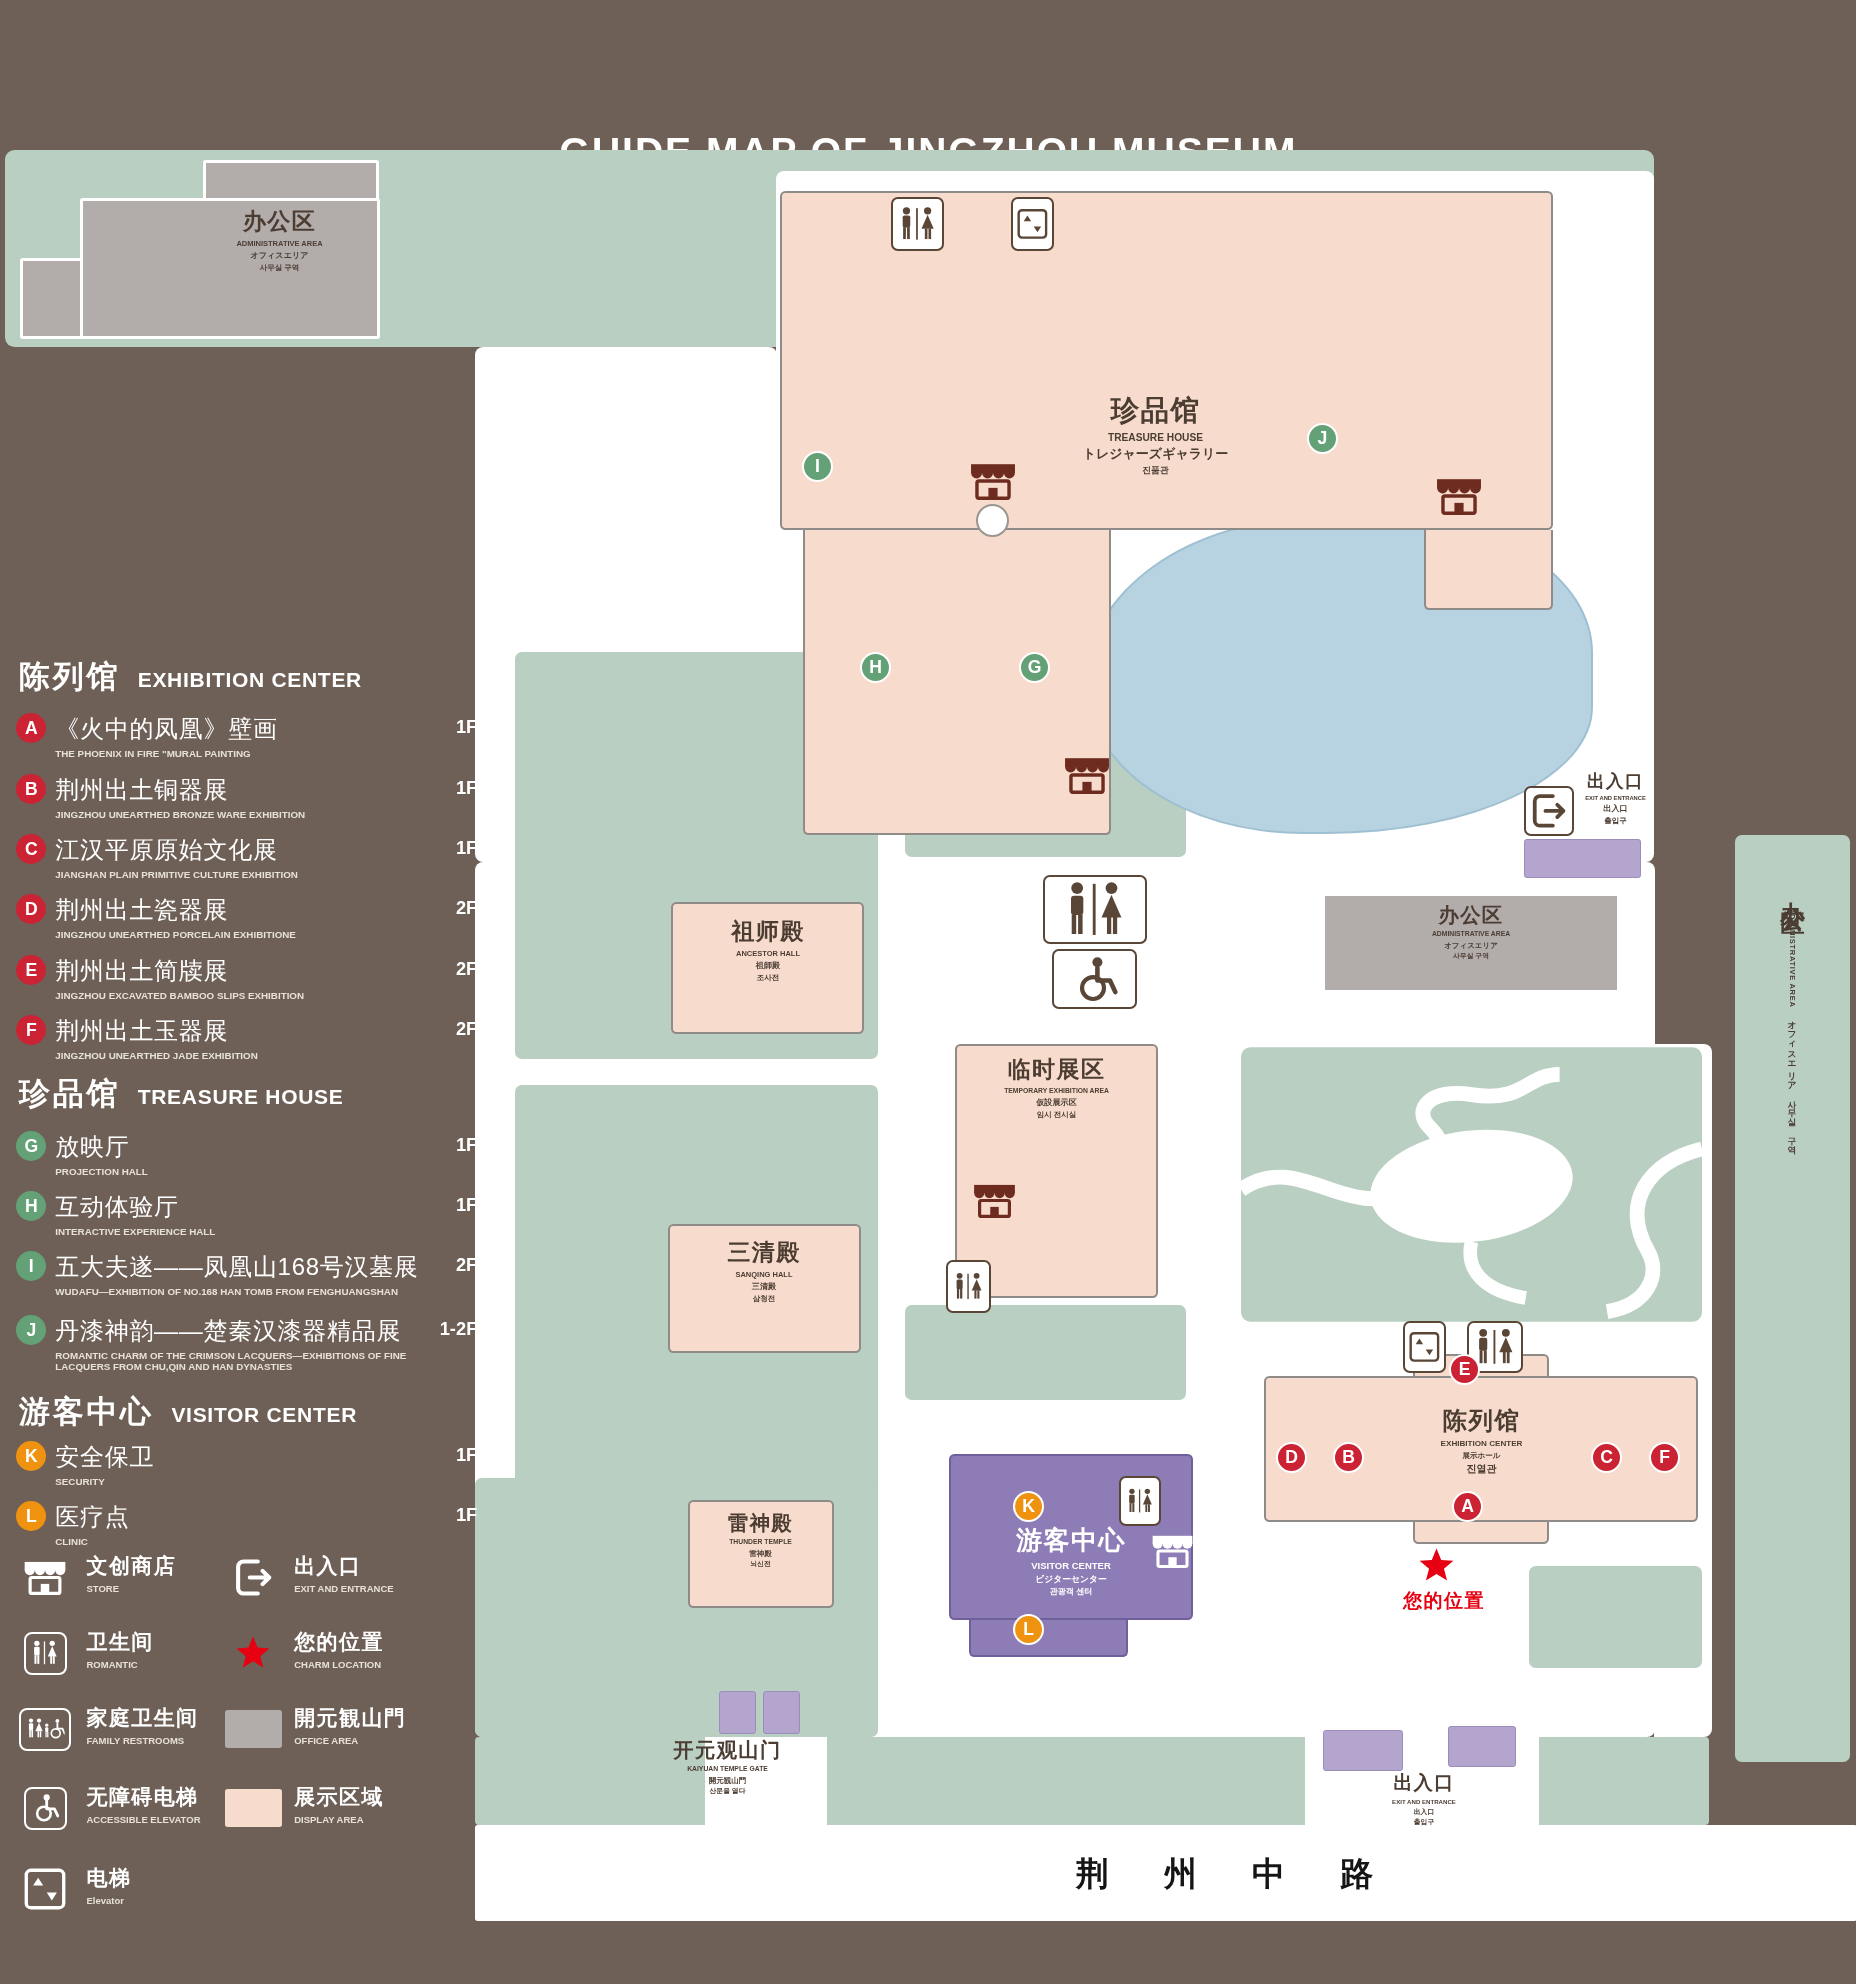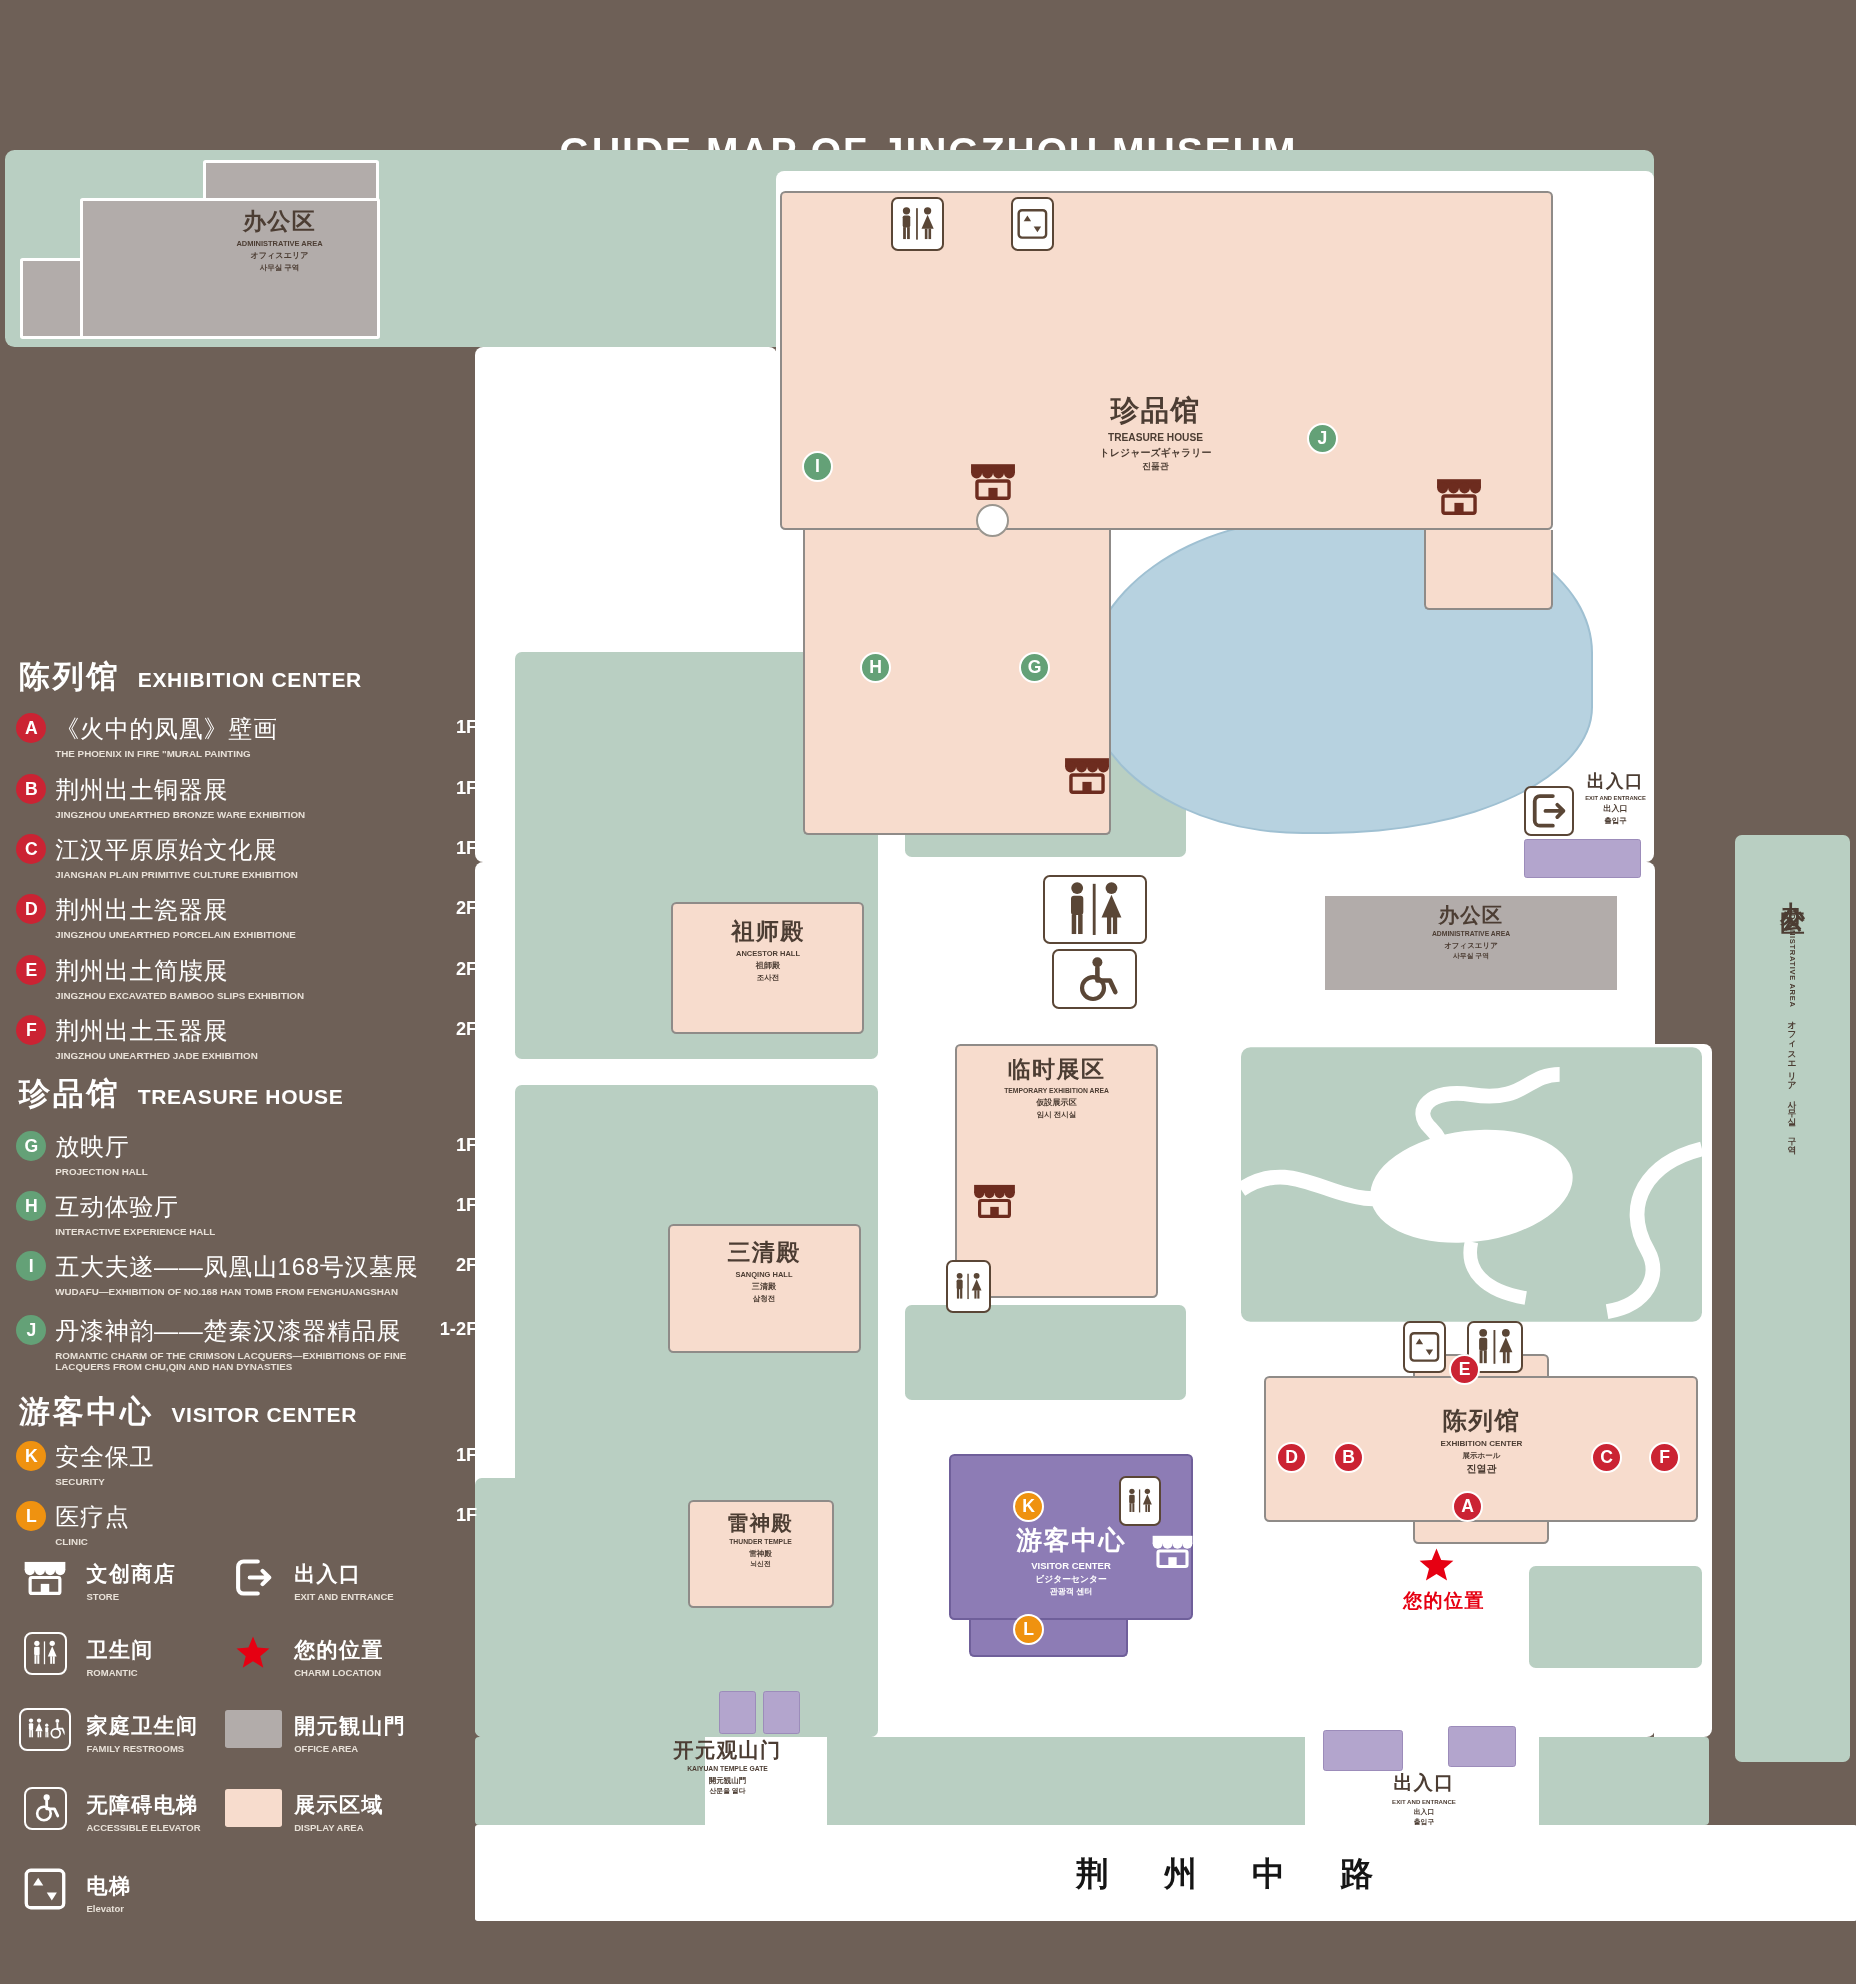--- a/index.html
+++ b/index.html
@@ -28,21 +28,21 @@
   svg.ic{width:100%;height:100%;fill:currentColor}
   .lsec{position:absolute;left:19px;color:#fff;display:flex;align-items:baseline;gap:17.6px}
   .lsec .sz{font-size:31px;font-weight:bold;letter-spacing:2.7px}
   .lsec .se{font-size:21px;font-weight:bold;letter-spacing:0.7px}
   .lrow{position:absolute;left:16.3px;width:461px}
   .lc{position:absolute;left:0;top:0;width:30px;height:30px;border-radius:50%;display:flex;align-items:center;justify-content:center;font-weight:bold;font-size:17.6px;color:#fff}
   .lc.red{background:#cb2333}.lc.grn{background:#64a177}.lc.org{background:#ef9210}
   .lzh{margin-left:39px;font-size:24px;color:#fff;letter-spacing:0.7px}
   .len{margin-left:39px;font-size:9.8px;color:#e8e1d8;font-weight:bold;margin-top:2.7px;max-width:380px}
   .lfloor{position:absolute;right:0;top:2.7px;font-size:18.3px;color:#fff;font-weight:bold}
-  .srow{position:absolute;display:flex;align-items:flex-end;gap:12.2px;color:#fff}
+  .srow{position:absolute;display:flex;align-items:flex-start;gap:12.2px;color:#fff}
   .icslot{width:58px;height:50px;display:flex;align-items:center;justify-content:center;flex:none}
   .lg-box{width:43px;height:43px;border:2.7px solid #fff;border-radius:8.1px;display:flex;align-items:center;justify-content:center;padding:4.7px;color:#fff}
   .szh{font-size:21px;font-weight:bold;letter-spacing:1.4px}
   .sen{font-size:9.5px;font-weight:bold;color:#e8e1d8;margin-top:2.7px}
   .vlab{position:absolute;left:1735px;top:835px;width:115px;height:927px;display:flex;flex-direction:column;align-items:center;padding-top:47px;color:#4c3d33}
   .vzh{writing-mode:vertical-rl;text-orientation:upright;font-size:24.4px;font-weight:bold;letter-spacing:5.4px}
   .ven{writing-mode:vertical-rl;font-size:7.5px;font-weight:bold;margin-top:9.5px;letter-spacing:0.7px}
   .vjk{writing-mode:vertical-rl;text-orientation:upright;font-size:8.8px;font-weight:bold;margin-top:8.1px}
   .roadlbl{position:absolute;left:475px;top:1852px;width:1522px;text-align:center;font-size:33px;font-weight:bold;color:#151515;letter-spacing:23px}
   .loclbl{position:absolute;color:#e60012;font-weight:bold;font-size:19px;text-align:center;letter-spacing:1.4px}
@@ -150,21 +150,21 @@
     <span class="j">オフィスエリア</span>
     <span class="q">사무실 구역</span>
   </div>
 
   <div class="abs pinkb" style="left:780px;top:191px;width:773px;height:339px"></div>
   <div class="abs pinkb" style="left:803px;top:530px;width:308px;height:305px;border-top:none;border-radius:0 0 5.4px 5.4px"></div>
   <div class="abs pinkb" style="left:1424px;top:530px;width:129px;height:80px;border-top:none;border-radius:0 0 5.4px 5.4px"></div>
   <div class="bl" style="left:1047px;top:392px;width:217px">
     <span class="z" style="font-size:28.5px">珍品馆</span>
     <span class="e" style="font-size:10.2px">TREASURE HOUSE</span>
-    <span class="j" style="font-size:10px">トレジャーズギャラリー</span>
+    <span class="j" style="font-size:13px">トレジャーズギャラリー</span>
     <span class="q" style="font-size:8.8px">진품관</span>
   </div>
   <div class="tile" style="left:891px;top:197px;width:53px;height:54px">
       <svg class="ic" viewBox="0 0 28 24">
         <use href="#sy-restroom"></use>
       </svg>
     </div>
   <div class="tile" style="left:1011px;top:197px;width:43px;height:54px">
       <svg class="ic" viewBox="0 0 24 24">
         <use href="#sy-elevator"></use>

